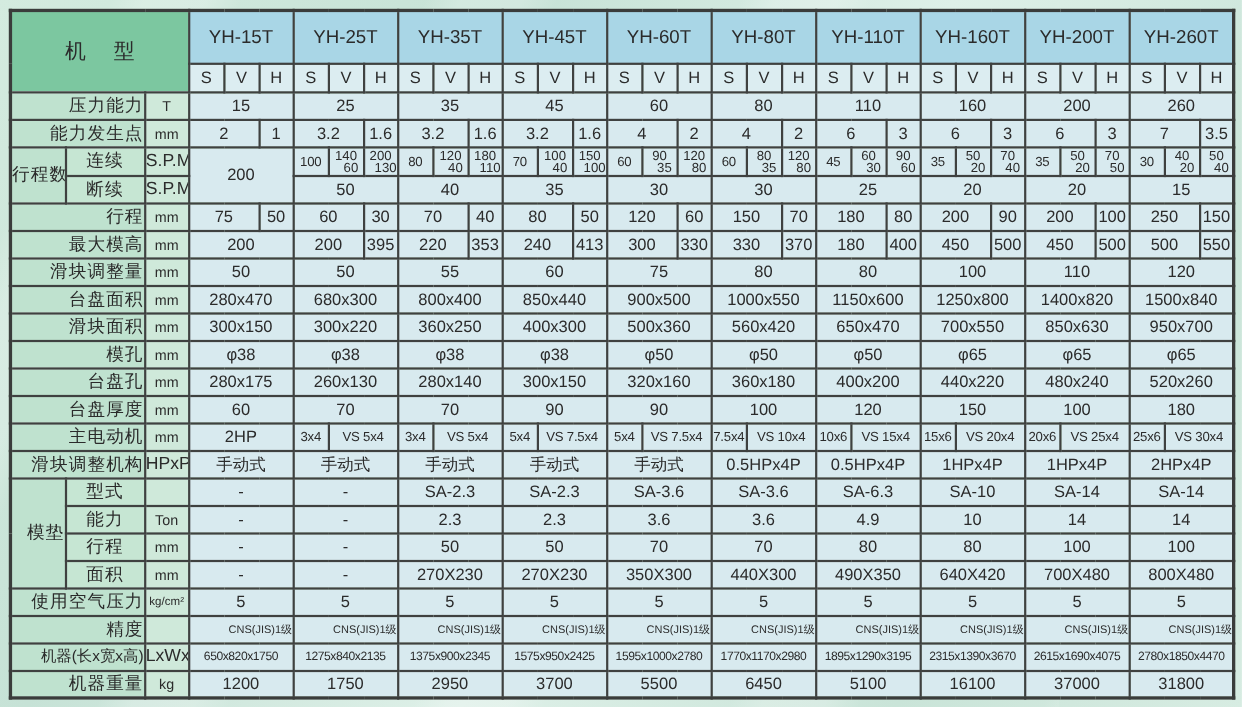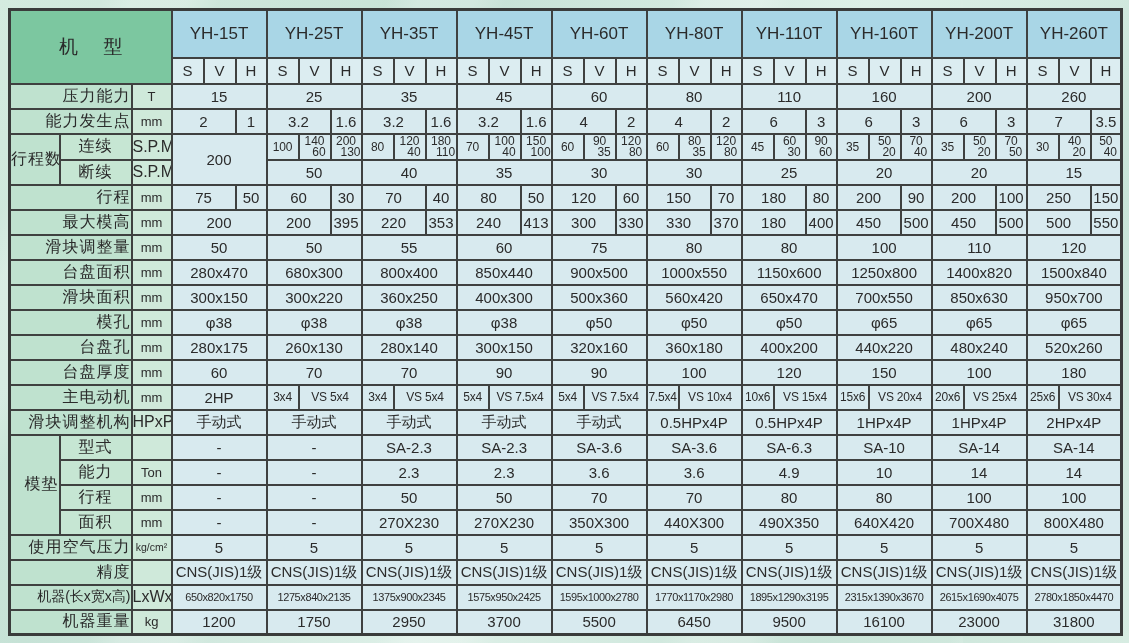--- a/index.html
+++ b/index.html
@@ -30,21 +30,21 @@
   td.mh{background:#a9d6e6;font-size:17px;}
   td.svh{background:#dcedf1;font-size:15px;}
   td.lab{background:#bfe2cf;font-size:16px;letter-spacing:1px;text-align:right;}
   td.lab2{background:#c6e6d3;font-size:16px;letter-spacing:1px;}
   td.unit{background:#cfe9da;font-size:13px;letter-spacing:0;}
   td.unit.small{font-size:10.5px;text-align:center;}
   td.unit.mid{font-size:16px;}
   td.d{background:#d8eaef;}
   td.sm{font-size:12px;letter-spacing:-0.2px;}
   td.szv{font-size:11px;letter-spacing:-0.4px;}
-  td.prec{font-size:15px;}
+  td.prec{font-size:10px;text-align:right;}
   td.stkc{font-size:12px;line-height:11px;padding:1px 0;}
   .st,.sb{display:block;}
   .st{text-align:center;}
   .sb{text-align:center;padding-left:9px;}
 </style>
 </head>
 <body>
 
 <div class="sheet">
 <table>
@@ -560,21 +560,21 @@
 
 <tr>
   <td class="lab" colspan="2">机器重量</td>
   <td class="unit">kg</td>
   <td class="d" colspan="3">1200</td>
   <td class="d" colspan="3">1750</td>
   <td class="d" colspan="3">2950</td>
   <td class="d" colspan="3">3700</td>
   <td class="d" colspan="3">5500</td>
   <td class="d" colspan="3">6450</td>
-  <td class="d" colspan="3">9500</td>
+  <td class="d" colspan="3">5100</td>
   <td class="d" colspan="3">16100</td>
-  <td class="d" colspan="3">23000</td>
+  <td class="d" colspan="3">37000</td>
   <td class="d" colspan="3">31800</td>
 </tr>
 
 </tbody>
     </table>
 </div>
 
 </body></html>

